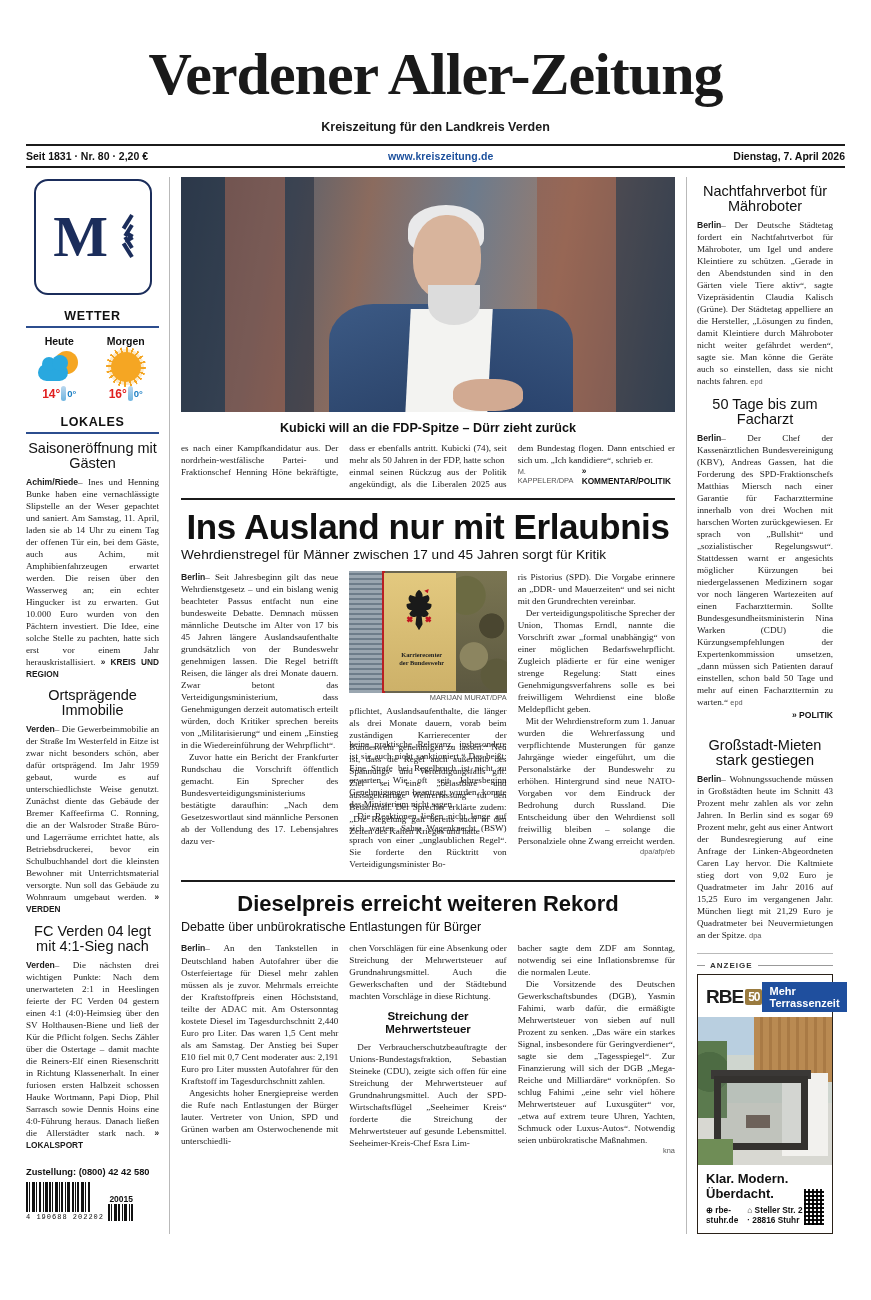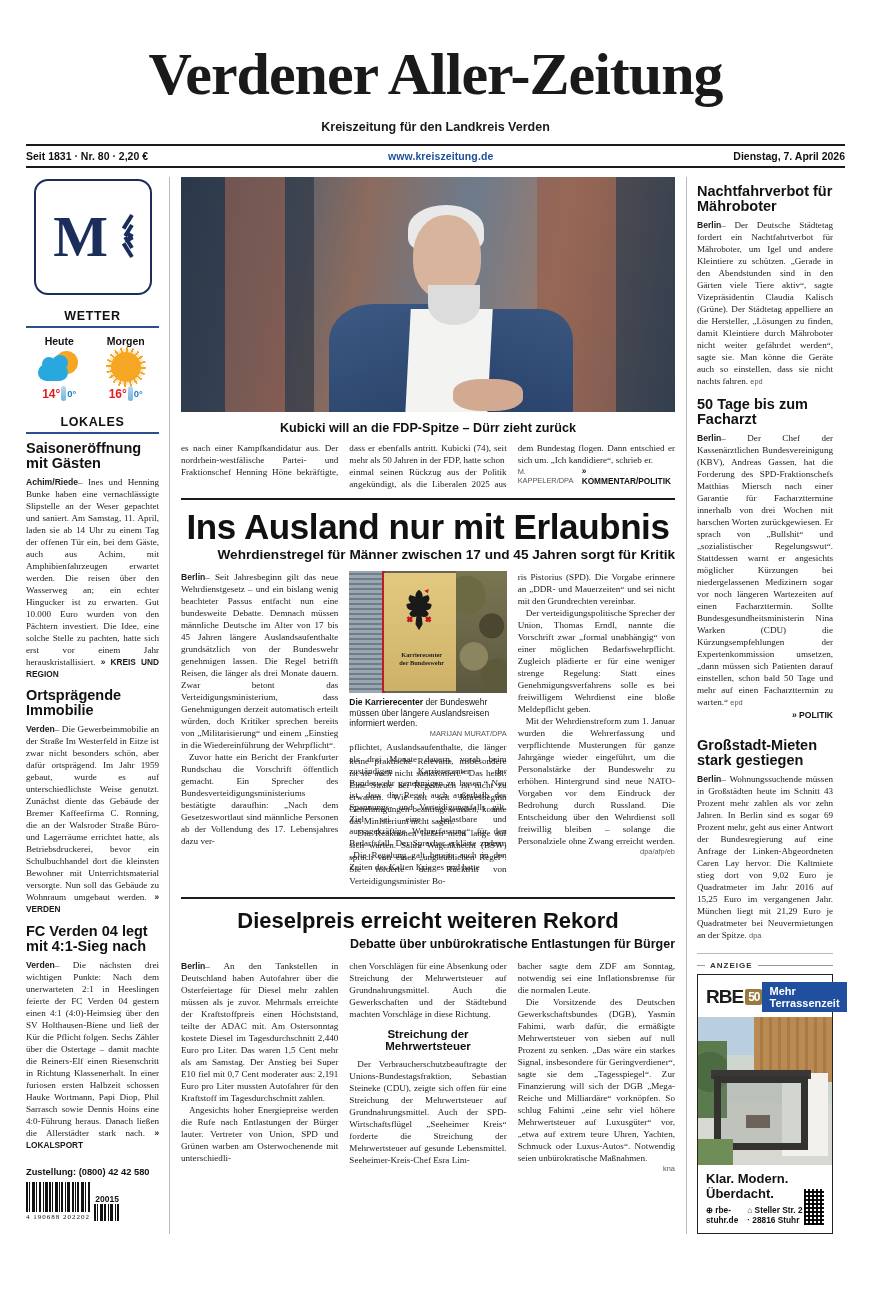--- a/index.html
+++ b/index.html
@@ -106,30 +106,30 @@
          background:conic-gradient(from 0deg,#f5a623 0 6deg,transparent 6deg 18deg,#f5a623 18deg 24deg,transparent 24deg 36deg,#f5a623 36deg 42deg,transparent 42deg 54deg,#f5a623 54deg 60deg,transparent 60deg 72deg,#f5a623 72deg 78deg,transparent 78deg 90deg,#f5a623 90deg 96deg,transparent 96deg 108deg,#f5a623 108deg 114deg,transparent 114deg 126deg,#f5a623 126deg 132deg,transparent 132deg 144deg,#f5a623 144deg 150deg,transparent 150deg 162deg,#f5a623 162deg 168deg,transparent 168deg 180deg,#f5a623 180deg 186deg,transparent 186deg 198deg,#f5a623 198deg 204deg,transparent 204deg 216deg,#f5a623 216deg 222deg,transparent 222deg 234deg,#f5a623 234deg 240deg,transparent 240deg 252deg,#f5a623 252deg 258deg,transparent 258deg 270deg,#f5a623 270deg 276deg,transparent 276deg 288deg,#f5a623 288deg 294deg,transparent 294deg 306deg,#f5a623 306deg 312deg,transparent 312deg 324deg,#f5a623 324deg 330deg,transparent 330deg 342deg,#f5a623 342deg 348deg,transparent 348deg 360deg);
          z-index:-1;}
   .cloudsun { position:relative; width:42px; height:32px; }
   .cloudsun .s { position:absolute; right:2px; top:0; width:23px;height:23px;border-radius:50%;background:#f5a623;}
   .cloudsun .c { position:absolute; left:0; bottom:2px; width:30px;height:17px;background:#29a8df;border-radius:9px;}
   .cloudsun .c::before{content:"";position:absolute;left:4px;top:-7px;width:14px;height:14px;border-radius:50%;background:#29a8df;}
   .cloudsun .c::after{content:"";position:absolute;left:14px;top:-9px;width:16px;height:16px;border-radius:50%;background:#29a8df;}
 
   .sub-hl {
     font-family:"Liberation Sans",sans-serif;
-    font-weight:700; font-size:14.5px; line-height:1.06;
-    margin:7px 0 4px 0;
+    font-weight:400; font-size:14.5px; line-height:1.06;
+    text-align:center; margin:7px 0 4px 0;
   }
 
   
   .zustell { font-weight:700; font-size:9.3px; margin-top:16px; }
   .barcode-wrap { display:flex; align-items:flex-end; gap:4px; margin-top:5px; }
   .barcode { height:30px; display:flex; align-items:flex-end; gap:0; }
   .barcode i { display:block; background:#111; height:30px; }
-  .bc-digits { font-family:Liberation Serif, serif; font-size:7px; letter-spacing:1px; margin-top:1px;}
+  .bc-digits { font-family:Liberation Mono, monospace; font-size:7px; letter-spacing:1px; margin-top:1px;}
   .bc-small { font-size:8.5px; font-weight:700; text-align:right; }
 
   
   .photo {
     width:100%; height:235px; position:relative; overflow:hidden;
     background:linear-gradient(100deg,#3d4a5a 0%, #55606e 18%, #8b6b5e 36%, #6d7b8c 55%, #9a7c6d 74%, #4c5866 100%);
   }
   .photo .pane { position:absolute; top:0; bottom:0; background:rgba(30,42,60,.55); }
   .photo .brick { position:absolute; top:0; bottom:0; background:rgba(150,85,65,.55); }
   .photo .man-head {
@@ -168,22 +168,22 @@
 
   .rule-strong { border-top:2px solid #1b1b1b; margin:8px 0 0 0; }
   .rule-thin { border-top:1px solid #b9b9b9; margin:7px 0; }
 
   h1.lead {
     font-family:"Liberation Sans",sans-serif; font-weight:700;
     font-size:35px; line-height:1.0; text-align:center; margin:9px 0 4px 0;
     letter-spacing:-.4px;
   }
   h3.deck {
-    font-family:"Liberation Sans",sans-serif; font-weight:700;
-    font-size:13.6px; line-height:1.1; text-align:right; margin:0 0 8px 0;
+    font-family:"Liberation Sans",sans-serif; font-weight:400;
+    font-size:13.6px; line-height:1.1; text-align:left; margin:0 0 8px 0;
   }
 
   
   .inset-pic { width:100%; height:122px; position:relative; overflow:hidden; background:#6a6550; }
   .inset-pic .sign {
     position:absolute; left:22%; top:2%; width:46%; height:96%;
     background:linear-gradient(180deg,#e3c97f,#cdb169);
   }
   .inset-pic .eagle { position:absolute; left:30%; top:8%; width:28%; height:52%; }
   .inset-pic .signtext {
@@ -439,23 +439,20 @@
             <span class="sign"></span>
             <svg class="eagle" viewBox="0 0 100 120">
               <path d="M50 8 C44 12 41 18 42 24 L30 20 C24 26 26 34 32 38 L22 40 C20 48 26 54 34 54 L28 62 C30 70 38 72 44 68 L42 86 L50 100 L58 86 L56 68 C62 72 70 70 72 62 L66 54 C74 54 80 48 78 40 L68 38 C74 34 76 26 70 20 L58 24 C59 18 56 12 50 8 Z" fill="#1a1a1a"></path>
               <path d="M62 10 L72 6 L70 16 Z" fill="#c1121f"></path>
               <path d="M24 70 l10 10 M34 70 l-10 10" stroke="#c1121f" stroke-width="6"></path>
               <path d="M66 70 l10 10 M76 70 l-10 10" stroke="#c1121f" stroke-width="6"></path>
             </svg>
             <div class="signtext">Karrierecenter<br>der Bundeswehr</div>
             <span class="camo"></span>
           </div>
-          <div class="inset-cap">
-            <b>Die Karrierecenter</b><span> der Bundeswehr müssen über längere Auslandsreisen informiert werden.</span>
-          </div>
           <div class="credit" style="text-align:right">MARIJAN MURAT/DPA</div>
           <div class="body-text" style="margin-top:3px">pflichtet, Auslandsaufenthalte, die länger als drei Monate dauern, vorab beim zuständigen Karrierecenter der Bundeswehr genehmigen zu lassen.“ Neu ist, dass die Regel auch außerhalb des Spannungs- und Verteidigungsfalls gilt. Ziel sei eine „belastbare und aussagekräftige Wehrerfassung“ für den Bedarfsfall. Der Sprecher erklärte zudem: „Die Regelung galt bereits auch in den Zeiten des Kalten Krieges und hatte</div>
         </div>
         <div>
           <div class="body-text">ris Pistorius (SPD). Die Vorgabe erinnere an „DDR- und Mauerzeiten“ und sei nicht mit den Grundrechten vereinbar.</div>
           <div class="body-text" style="text-indent:8px">Der verteidigungspolitische Sprecher der Union, Thomas Erndl, nannte die Vorschrift zwar „formal unabhängig“ von einer möglichen Bedarfswehrpflicht. Zugleich plädierte er für eine weniger strenge Regelung: Statt eines Genehmigungsverfahrens solle es bei freiwilligem Wehrdienst eine bloße Meldepflicht geben.</div>
           <div class="body-text" style="text-indent:8px">Mit der Wehrdienstreform zum 1. Januar wurden die Wehrerfassung und verpflichtende Musterungen für ganze Jahrgänge wieder eingeführt, um die Personalstärke der Bundeswehr zu erhöhen. Hintergrund sind neue NATO-Vorgaben vor dem Eindruck der Bedrohung durch Russland. Die Entscheidung über den Wehrdienst soll freiwillig bleiben – solange die Personalziele ohne Zwang erreicht werden.</div>
           <div class="credit" style="text-align:right">dpa/afp/eb</div>
         </div>
       </div>

